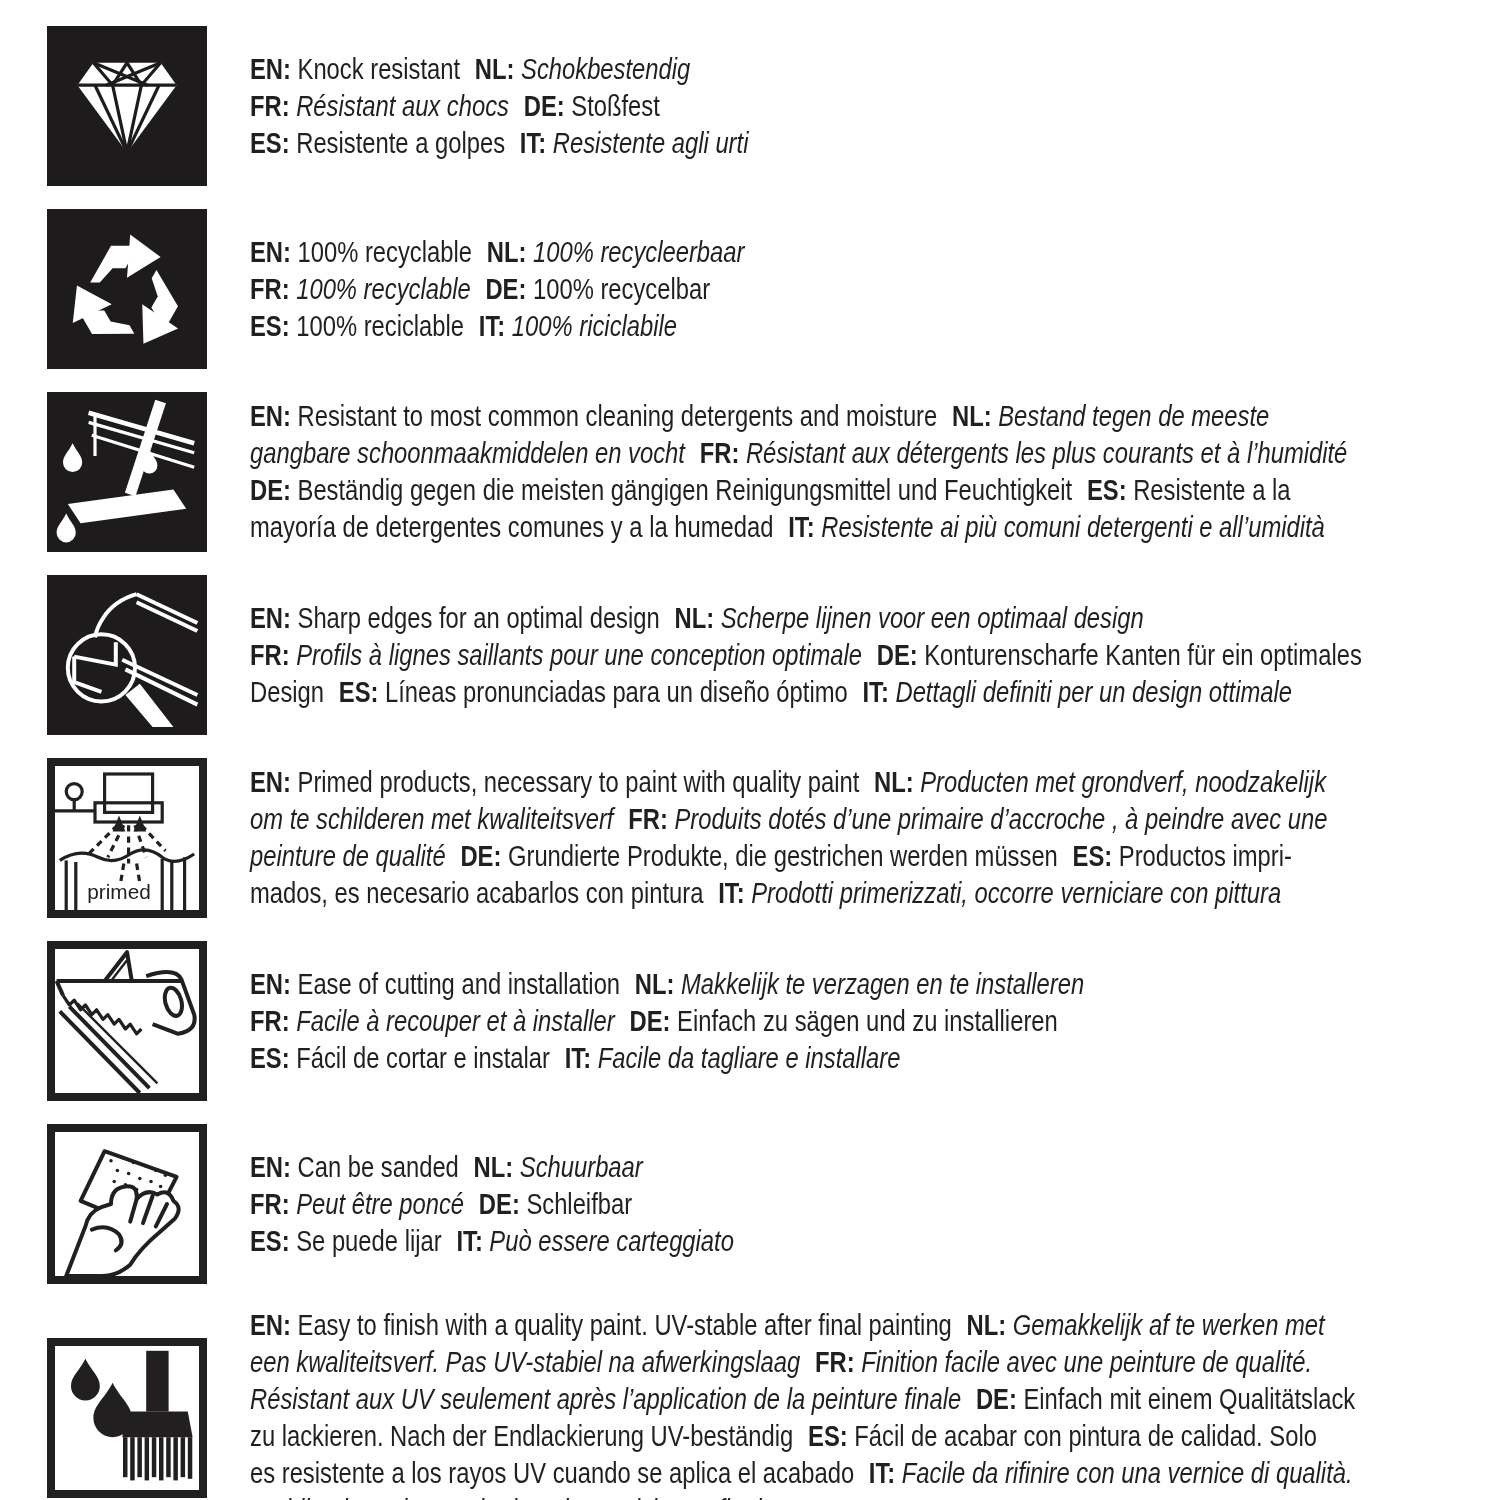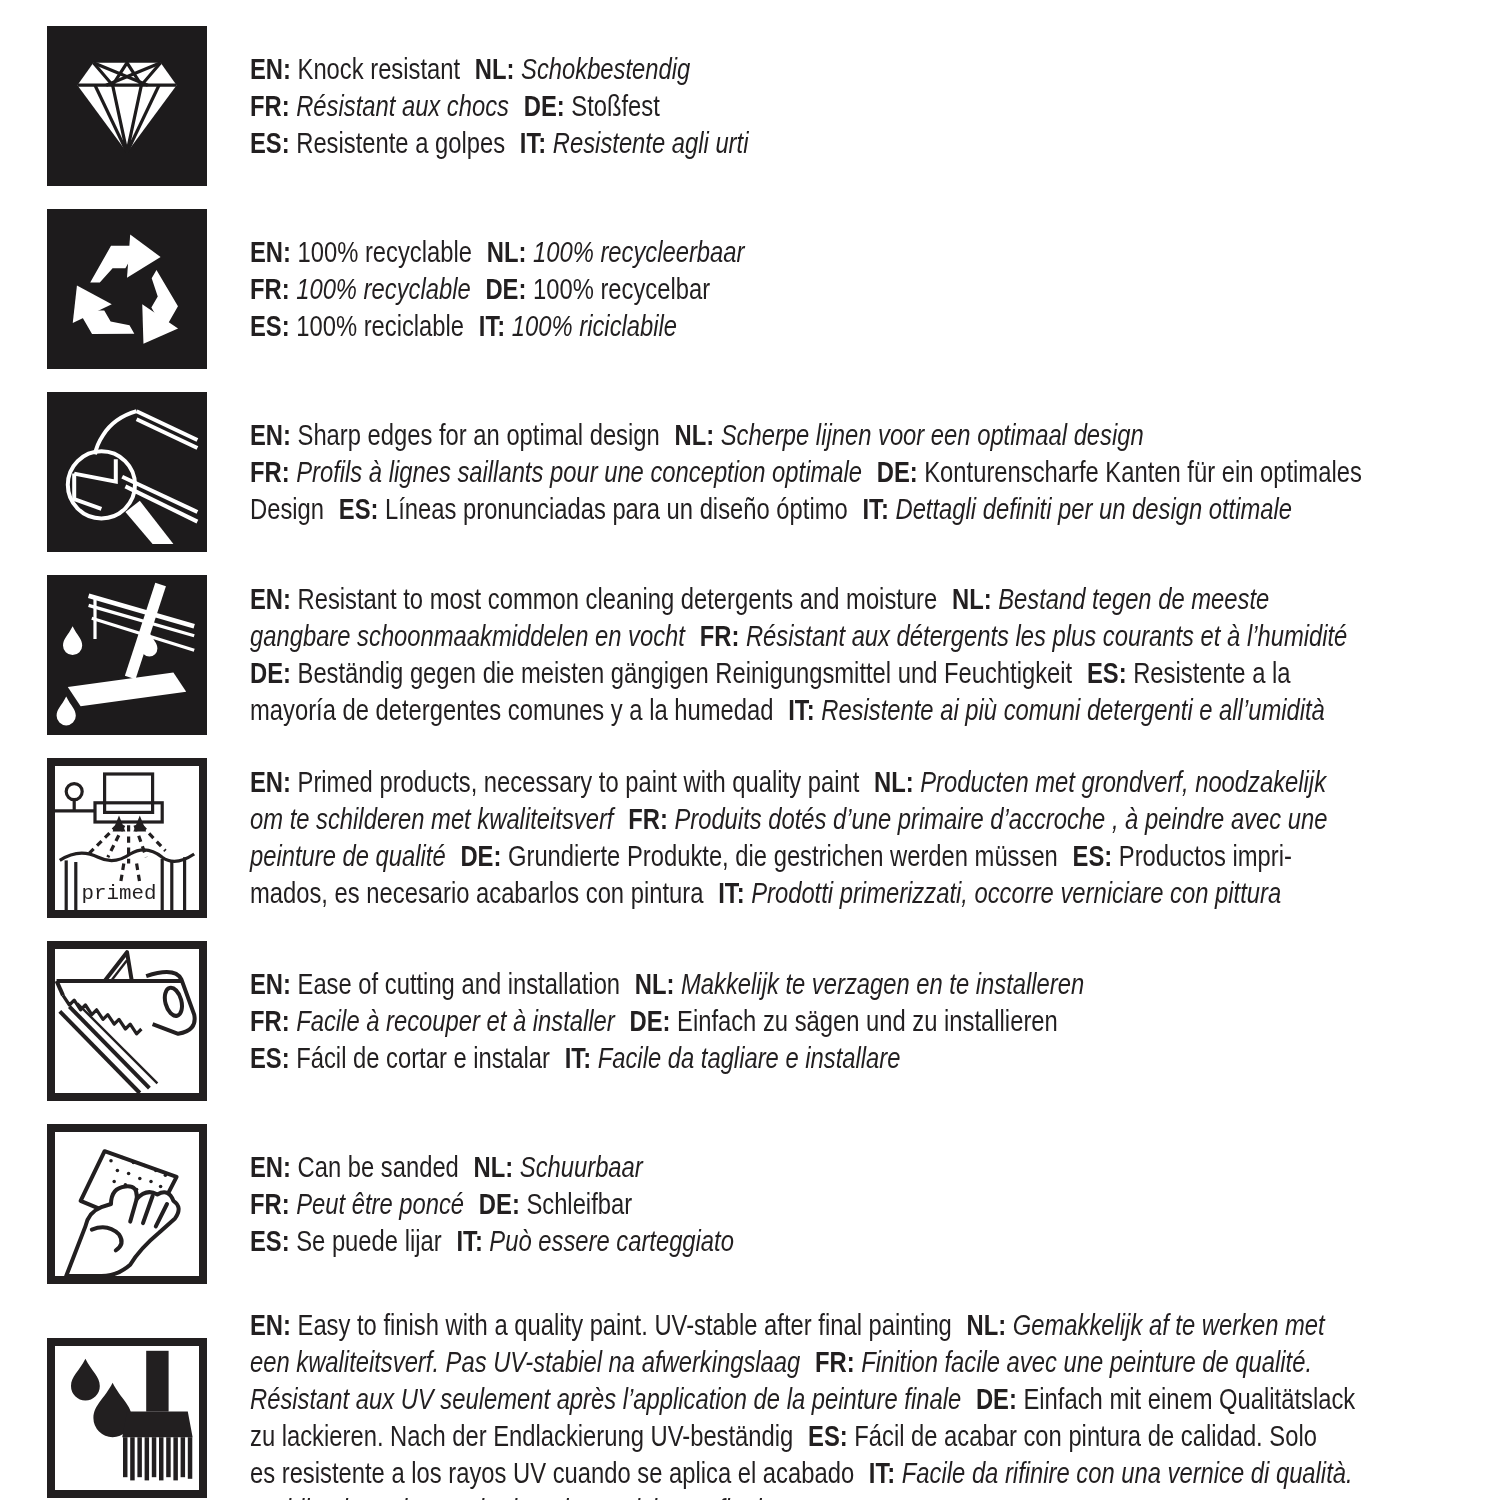--- a/index.html
+++ b/index.html
@@ -2,21 +2,21 @@
 <html><head>
 <meta charset="utf-8">
 <style>
   html,body{margin:0;padding:0;}
   body{
     width:1500px;height:1500px;background:#ffffff;overflow:hidden;
     font-family:"Liberation Sans","DejaVu Sans",sans-serif;color:#221f20;
   }
   .sheet{padding:26px 0 0 47px;display:flex;flex-direction:column;gap:23px;}
   .row{display:flex;align-items:center;gap:43px;}
-  .icon{width:160px;height:160px;flex:0 0 160px;font-family:Liberation Mono, monospace;}
+  .icon{width:160px;height:160px;flex:0 0 160px;}
   .icon svg{width:100%;height:100%;display:block;}
   .text{
     width:1500px;font-size:29px;line-height:37px;white-space:nowrap;
     transform:scaleX(0.82);transform-origin:0 50%;
   }
   .line{height:37px;}
   .lang{font-weight:bold;margin-right:8px;}
   .line .lang:not(:first-child){margin-left:18px;}
   .txt{font-weight:normal;}
   .it{font-style:italic;}
@@ -70,63 +70,63 @@
       <div class="text">
         <div class="line"><span class="lang">EN:</span><span class="txt">100% recyclable</span><span class="lang">NL:</span><span class="txt it">100% recycleerbaar</span></div>
         <div class="line"><span class="lang">FR:</span><span class="txt it">100% recyclable</span><span class="lang">DE:</span><span class="txt">100% recycelbar</span></div>
         <div class="line"><span class="lang">ES:</span><span class="txt">100% reciclable</span><span class="lang">IT:</span><span class="txt it">100% riciclabile</span></div>
       </div>
     </div>
     <div class="row">
       <div class="icon">
         <svg viewBox="0 0 100 100">
           <rect width="100" height="100" fill="#1d1b1c"></rect>
+          <g stroke="#ffffff" fill="none">
+            <path d="M26,13 L92,32" stroke-width="3"></path>
+            <path d="M26,19 L92,38" stroke-width="2"></path>
+            <path d="M28,27 L92,47" stroke-width="2"></path>
+            <path d="M30,14 L30,40" stroke-width="2"></path>
+          </g>
+          <line x1="71" y1="6" x2="52" y2="64" stroke="#ffffff" stroke-width="7"></line>
+          <polygon points="13,70 79,61 87,73 21,82" fill="#ffffff"></polygon>
+          <g fill="#ffffff">
+            <path transform="translate(16,32)" d="M0,0 C-3,6 -6,8 -6,12 a6,6 0 0 0 12,0 C6,8 3,6 0,0"></path>
+            <path transform="translate(12,76)" d="M0,0 C-3,6 -6,8 -6,12 a6,6 0 0 0 12,0 C6,8 3,6 0,0"></path>
+            <path transform="translate(64,36)" d="M0,0 C-2.5,5 -5,6.5 -5,10 a5,5 0 0 0 10,0 C5,6.5 2.5,5 0,0"></path>
+          </g>
+        </svg>
+      </div>
+      <div class="text">
+        <div class="line"><span class="lang">EN:</span><span class="txt">Resistant to most common cleaning detergents and moisture</span><span class="lang">NL:</span><span class="txt it">Bestand tegen de meeste</span></div>
+        <div class="line"><span class="txt it">gangbare schoonmaakmiddelen en vocht</span><span class="lang">FR:</span><span class="txt it">Résistant aux détergents les plus courants et à l’humidité</span></div>
+        <div class="line"><span class="lang">DE:</span><span class="txt">Beständig gegen die meisten gängigen Reinigungsmittel und Feuchtigkeit</span><span class="lang">ES:</span><span class="txt">Resistente a la</span></div>
+        <div class="line"><span class="txt">mayoría de detergentes comunes y a la humedad</span><span class="lang">IT:</span><span class="txt it">Resistente ai più comuni detergenti e all’umidità</span></div>
+      </div>
+    </div>
+    <div class="row">
+      <div class="icon">
+        <svg viewBox="0 0 100 100">
+          <rect width="100" height="100" fill="#1d1b1c"></rect>
           <g stroke="#ffffff" stroke-width="2.5" fill="none">
             <path d="M56,12 L94,30"></path>
             <path d="M56,17 L94,35"></path>
             <path d="M56,12 Q42,16 35,27 Q31,33 30,39"></path>
             <circle cx="34" cy="58" r="21"></circle>
             <path d="M17,51 L43,56 L43,42"></path>
             <path d="M17,51 L17,67 L34,73"></path>
             <path d="M47,53 L94,75"></path>
             <path d="M49,59 L94,81"></path>
           </g>
           <polygon points="49,75 58,68 79,95 66,95" fill="#ffffff"></polygon>
         </svg>
       </div>
       <div class="text">
         <div class="line"><span class="lang">EN:</span><span class="txt">Sharp edges for an optimal design</span><span class="lang">NL:</span><span class="txt it">Scherpe lijnen voor een optimaal design</span></div>
         <div class="line"><span class="lang">FR:</span><span class="txt it">Profils à lignes saillants pour une conception optimale</span><span class="lang">DE:</span><span class="txt">Konturenscharfe Kanten für ein optimales</span></div>
         <div class="line"><span class="txt">Design</span><span class="lang">ES:</span><span class="txt">Líneas pronunciadas para un diseño óptimo</span><span class="lang">IT:</span><span class="txt it">Dettagli definiti per un design ottimale</span></div>
-      </div>
-    </div>
-    <div class="row">
-      <div class="icon">
-        <svg viewBox="0 0 100 100">
-          <rect width="100" height="100" fill="#1d1b1c"></rect>
-          <g stroke="#ffffff" fill="none">
-            <path d="M26,13 L92,32" stroke-width="3"></path>
-            <path d="M26,19 L92,38" stroke-width="2"></path>
-            <path d="M28,27 L92,47" stroke-width="2"></path>
-            <path d="M30,14 L30,40" stroke-width="2"></path>
-          </g>
-          <line x1="71" y1="6" x2="52" y2="64" stroke="#ffffff" stroke-width="7"></line>
-          <polygon points="13,70 79,61 87,73 21,82" fill="#ffffff"></polygon>
-          <g fill="#ffffff">
-            <path transform="translate(16,32)" d="M0,0 C-3,6 -6,8 -6,12 a6,6 0 0 0 12,0 C6,8 3,6 0,0"></path>
-            <path transform="translate(12,76)" d="M0,0 C-3,6 -6,8 -6,12 a6,6 0 0 0 12,0 C6,8 3,6 0,0"></path>
-            <path transform="translate(64,36)" d="M0,0 C-2.5,5 -5,6.5 -5,10 a5,5 0 0 0 10,0 C5,6.5 2.5,5 0,0"></path>
-          </g>
-        </svg>
-      </div>
-      <div class="text">
-        <div class="line"><span class="lang">EN:</span><span class="txt">Resistant to most common cleaning detergents and moisture</span><span class="lang">NL:</span><span class="txt it">Bestand tegen de meeste</span></div>
-        <div class="line"><span class="txt it">gangbare schoonmaakmiddelen en vocht</span><span class="lang">FR:</span><span class="txt it">Résistant aux détergents les plus courants et à l’humidité</span></div>
-        <div class="line"><span class="lang">DE:</span><span class="txt">Beständig gegen die meisten gängigen Reinigungsmittel und Feuchtigkeit</span><span class="lang">ES:</span><span class="txt">Resistente a la</span></div>
-        <div class="line"><span class="txt">mayoría de detergentes comunes y a la humedad</span><span class="lang">IT:</span><span class="txt it">Resistente ai più comuni detergenti e all’umidità</span></div>
       </div>
     </div>
     <div class="row">
       <div class="icon">
         <svg viewBox="0 0 100 100">
           <rect x="2.5" y="2.5" width="95" height="95" fill="#ffffff" stroke="#221f20" stroke-width="5"></rect>
           <g stroke="#221f20" stroke-width="2" fill="none">
             <rect x="36" y="10" width="30" height="24"></rect>
             <rect x="30" y="28" width="42" height="12"></rect>
             <circle cx="17" cy="21" r="5"></circle>

